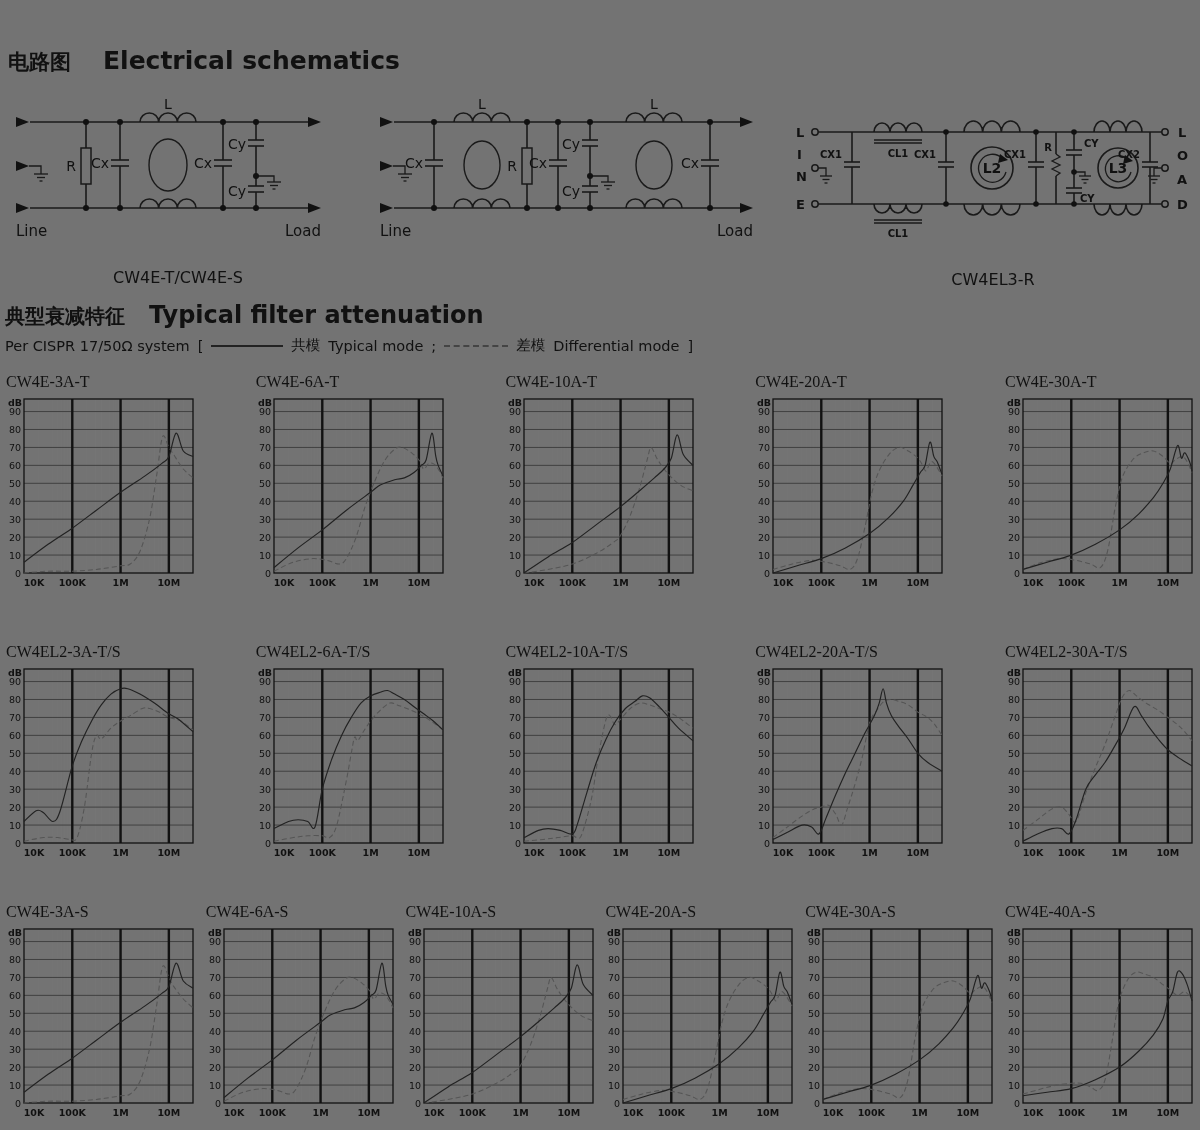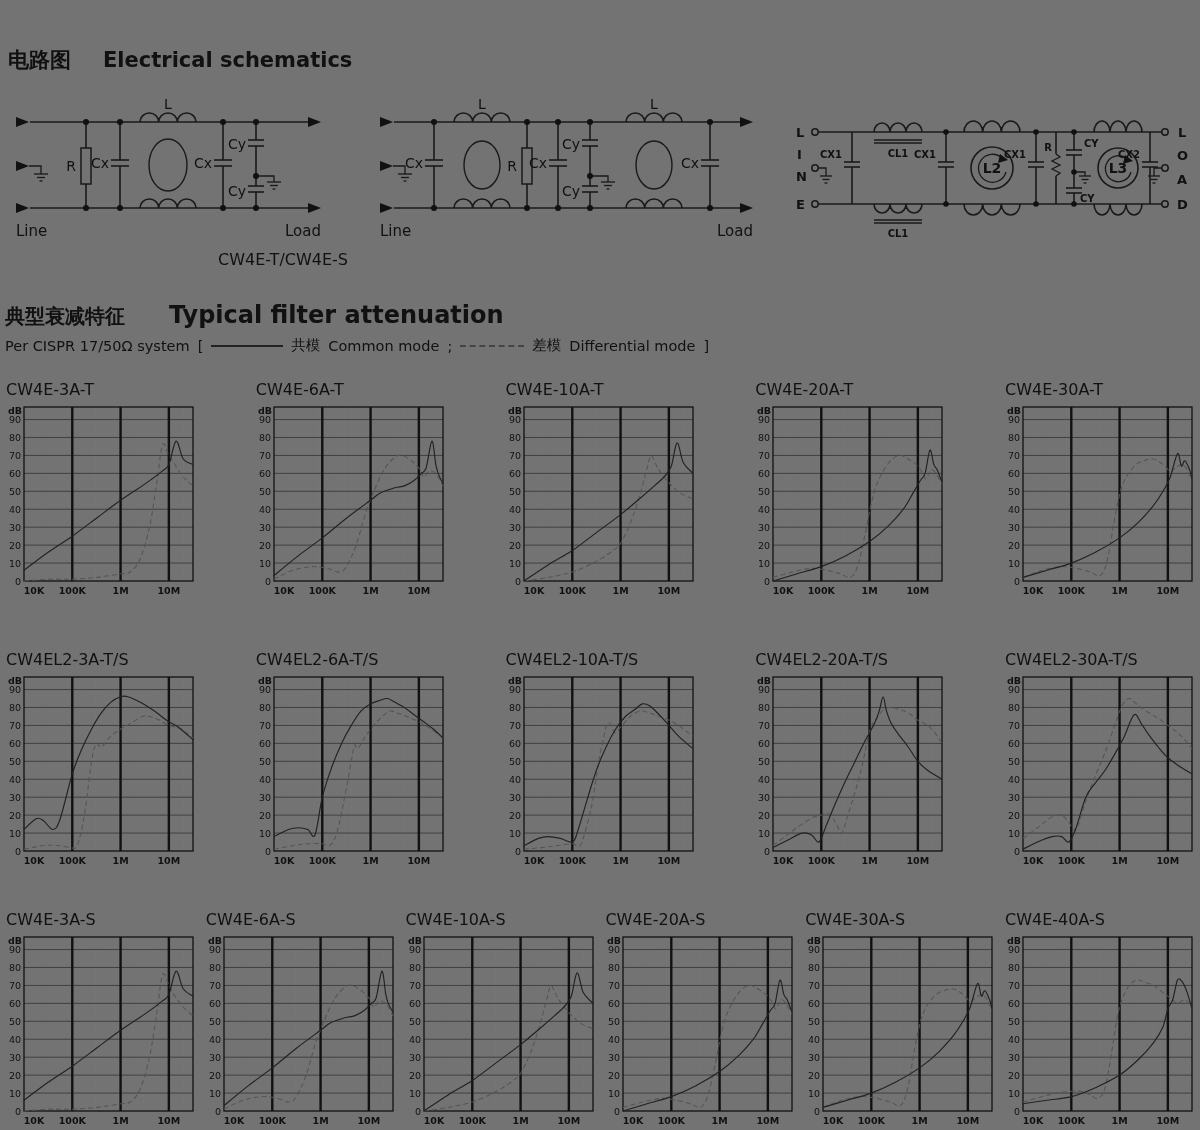--- a/index.html
+++ b/index.html
@@ -1,30 +1,30 @@
 <!DOCTYPE html>
 <html><head>
 <meta charset="utf-8">
 <style>
   html,body{margin:0;padding:0;background:#fff;}
   .page{position:relative;width:1200px;height:1130px;background:#737373;overflow:hidden;
         font-family:"DejaVu Sans","Liberation Sans",sans-serif;color:#111;}
   .sec-head{position:absolute;display:flex;align-items:baseline;gap:32px;}
   .sec-head .zh{font-size:21px;font-weight:bold;}
-  .sec-head .en{font-size:21px;font-weight:600;}
+  .sec-head .en{font-size:25px;font-weight:600;}
   .schematic{position:absolute;}
   .schematic svg{display:block;}
-  .schematic .cap{text-align:right;font-size:16px;margin-top:6px;}
+  .schematic .cap{text-align:center;font-size:16px;margin-top:24px;}
   .legend-line{position:absolute;display:flex;align-items:center;gap:8px;font-size:14.5px;}
   .legend-line .sample{height:0;display:inline-block;}
   .sample.solid{width:72px;border-top:2px solid #222;}
   .sample.dashed{width:64px;border-top:2px dashed #444;}
   .chart-row{position:absolute;left:4px;width:1192px;display:flex;justify-content:space-between;}
   .chart-cell{width:193px;}
-  .chart-title{font-size:16px;line-height:20px;margin:8px 0 1px 2px;white-space:nowrap;}
+  .chart-title{font-size:16px;line-height:20px;margin:0 0 1px 2px;white-space:nowrap;font-family:Liberation Serif, serif;}
   svg text{font-family:"DejaVu Sans","Liberation Sans",sans-serif;}
   .wire{stroke:#1a1a1a;stroke-width:1.6;fill:none;}
   .thinwire{stroke:#1a1a1a;stroke-width:1.3;fill:none;}
   .lbl{font-size:14px;fill:#111;}
   .lbl-sm{font-size:10px;fill:#111;font-weight:bold;}
   .lbl-io{font-size:15px;fill:#111;}
   .dot{fill:#111;}
 </style>
 </head>
 <body>
@@ -300,33 +300,34 @@
       <text class="lbl-sm" x="110" y="141" text-anchor="middle">CL1</text>
       <text class="lbl-sm" x="148" y="62" text-anchor="end">CX1</text>
       <text class="lbl-sm" style="font-size:14px" x="204" y="77" text-anchor="middle">L2</text>
       <text class="lbl-sm" x="238" y="62" text-anchor="end">CX1</text>
       <text class="lbl-sm" x="264" y="55" text-anchor="end">R</text>
       <text class="lbl-sm" x="296" y="51">CY</text>
       <text class="lbl-sm" x="292" y="106">CY</text>
       <text class="lbl-sm" style="font-size:14px" x="330" y="77" text-anchor="middle">L3</text>
       <text class="lbl-sm" x="352" y="62" text-anchor="end">CX2</text>
     </svg>
+    <div class="cap">CW4EL3-R</div>
   </div>
 
-  <div class="sec-head" style="top:301px;left:5px;gap:44px;">
+  <div class="sec-head" style="top:301px;left:5px;gap:24px;">
     <span class="zh" style="font-size:20px">典型衰减特征</span>
     <span class="en" style="font-size:24px">Typical filter attenuation</span>
   </div>
 
   <div class="legend-line" style="top:336px;left:5px;gap:8px;">
     <span>Per CISPR 17/50Ω  system</span>
     <span>[</span>
     <span class="sample solid"></span>
     <span>共模</span>
-    <span>Common mode</span>
+    <span>Typical mode</span>
     <span>;</span>
     <span class="sample dashed"></span>
     <span>差模</span>
     <span>Differential mode</span>
     <span>]</span>
   </div>
 
   <div class="chart-row" style="top:372px;">
       <div class="chart-cell"><div class="chart-title">CW4E-3A-T</div><svg width="193" height="205" viewBox="0 0 193 205">
           <line x1="34.535448362060805" y1="6" x2="34.535448362060805" y2="180" stroke="#777" stroke-width="0.55"></line>

